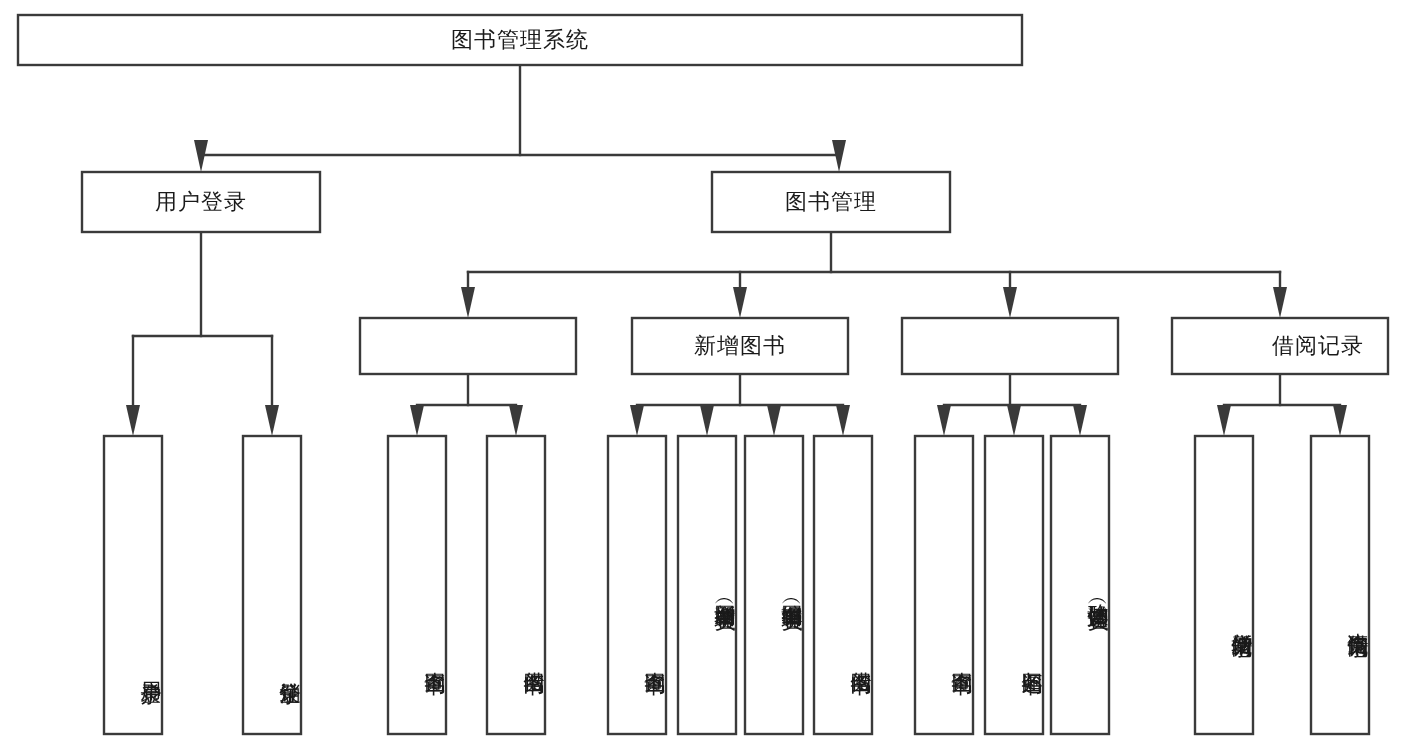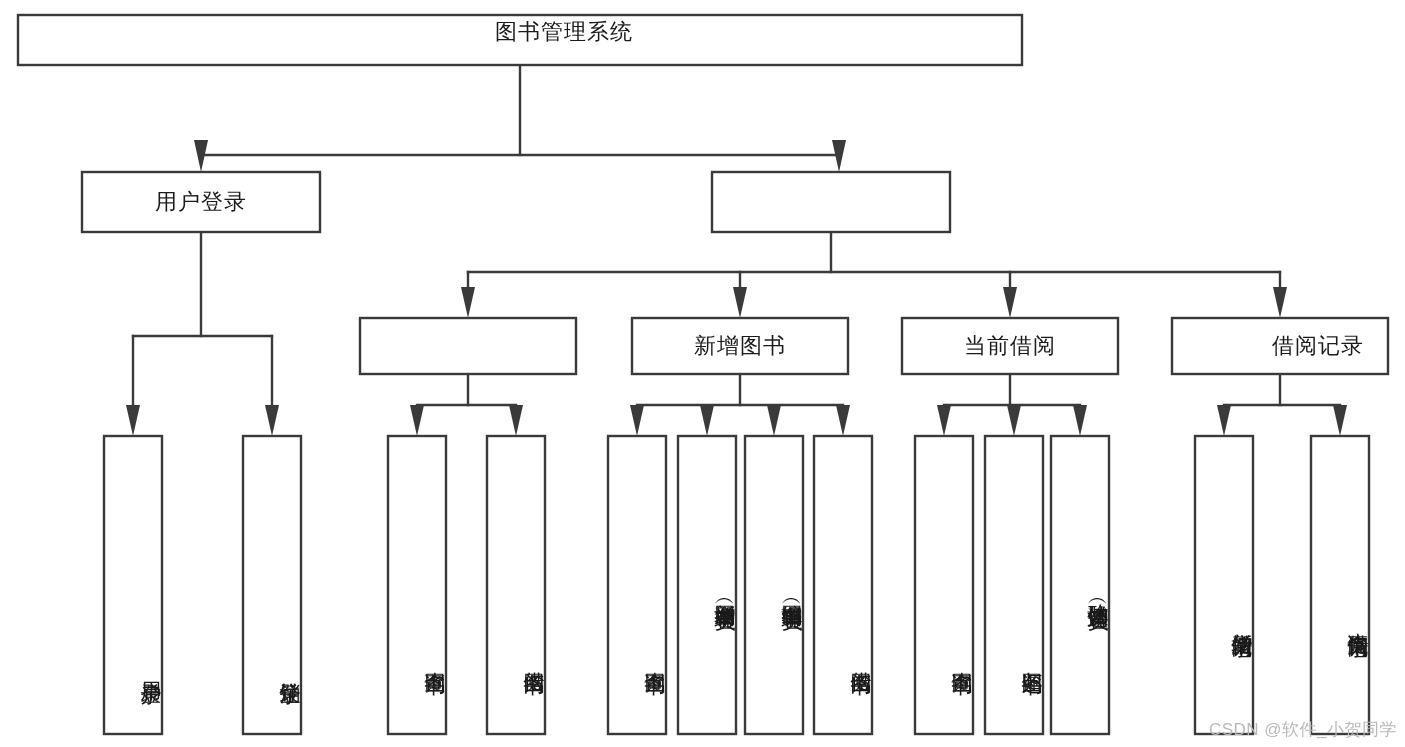--- a/index.html
+++ b/index.html
@@ -171,41 +171,40 @@
       <rect class="node-box" x="745" y="436" width="58" height="298"></rect>
       <rect class="node-box" x="814" y="436" width="58" height="298"></rect>
       <rect class="node-box" x="915" y="436" width="58" height="298"></rect>
       <rect class="node-box" x="985" y="436" width="58" height="298"></rect>
       <rect class="node-box" x="1051" y="436" width="58" height="298"></rect>
       <rect class="node-box" x="1195" y="436" width="58" height="298"></rect>
       <rect class="node-box" x="1311" y="436" width="58" height="298"></rect>
     </g>
   </svg>
 
-  <div class="hlabel-wrap" style="left:18px;  top:7px;  width:1004px; height:50px;padding-left:44px;">图书管理系统</div>
+  <div class="hlabel-wrap" style="left:18px;  top:15px;  width:1004px; height:50px;">图书管理系统</div>
 
   <div class="hlabel-wrap" style="left:82px;  top:172px; width:238px; height:60px;">用户登录</div>
+  <div class="hlabel-wrap" style="left:712px; top:172px; width:238px; height:60px;">图书管理</div>
 
   <div class="hlabel-wrap" style="left:632px;  top:318px; width:216px; height:56px;">新增图书</div>
-  <div class="hlabel-wrap" style="left:902px;  top:318px; width:216px; height:56px;">当前借阅</div>
   <div class="hlabel-wrap" style="left:1172px; top:318px; width:216px; height:56px;padding-left:38px;">借阅记录</div>
 
   <div class="vlabel-wrap" style="left:104px;  top:436px; width:58px; height:298px; padding-top:82px;">用户登录</div>
   <div class="vlabel-wrap" style="left:243px;  top:436px; width:58px; height:298px; padding-top:82px;">注销登录</div>
 
   <div class="vlabel-wrap" style="left:388px;  top:436px; width:58px; height:298px; padding-top:72px;">查询图书</div>
   <div class="vlabel-wrap" style="left:487px;  top:436px; width:58px; height:298px; padding-top:72px;">借阅图书</div>
 
   <div class="vlabel-wrap" style="left:608px;  top:436px; width:58px; height:298px; padding-top:72px;">查询图书</div>
   <div class="vlabel-wrap" style="left:678px;  top:436px; width:58px; height:298px; padding-top:6px;">新增图书（管理员）</div>
   <div class="vlabel-wrap" style="left:745px;  top:436px; width:58px; height:298px; padding-top:6px;">编辑图书（管理员）</div>
   <div class="vlabel-wrap" style="left:814px;  top:436px; width:58px; height:298px; padding-top:72px;">借阅图书</div>
 
   <div class="vlabel-wrap" style="left:915px;  top:436px; width:58px; height:298px; padding-top:72px;">查询图书</div>
   <div class="vlabel-wrap" style="left:985px;  top:436px; width:58px; height:298px; padding-top:72px;">归还图书</div>
   <div class="vlabel-wrap" style="left:1051px; top:436px; width:58px; height:298px; padding-top:6px;">确认归还（管理员）</div>
 
   <div class="vlabel-wrap" style="left:1195px; top:436px; width:58px; height:298px; padding-top:34px;">新增借阅记录</div>
   <div class="vlabel-wrap" style="left:1311px; top:436px; width:58px; height:298px; padding-top:34px;">查询借阅记录</div>
 
-  <div class="watermark">CSDN @软件_小贺同学</div>
 
 </div>
 
 </body></html>

